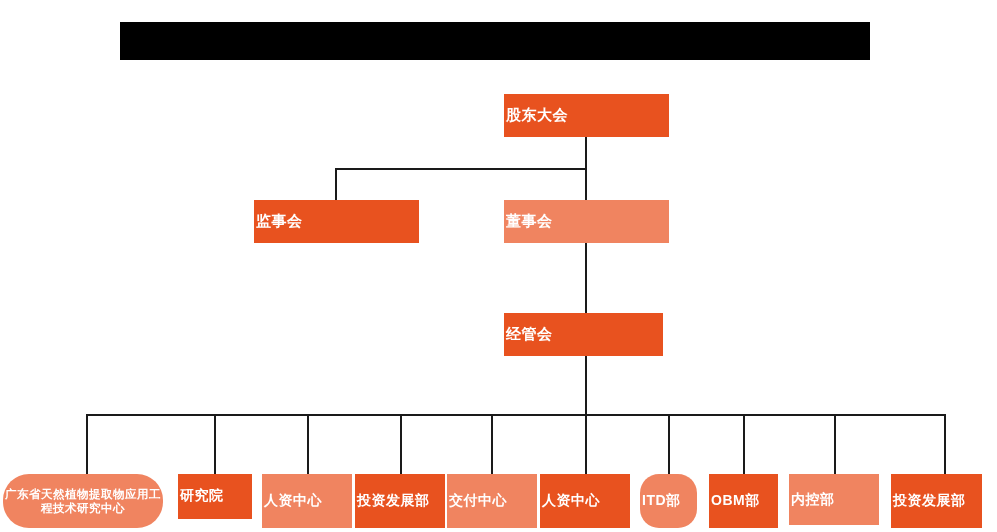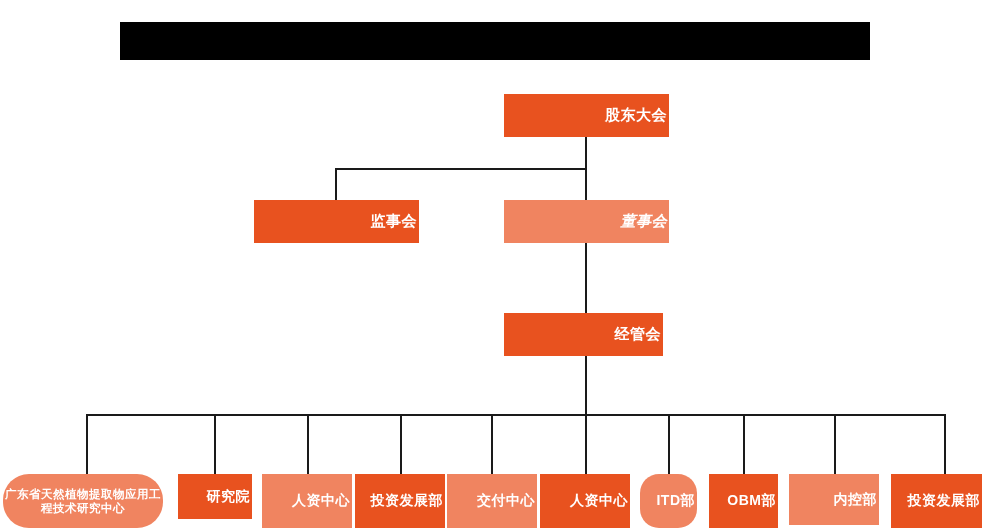--- a/index.html
+++ b/index.html
@@ -31,21 +31,21 @@
     background: #1a1a1a;
   }
   .line.v { width: 2px; }
   .line.h { height: 2px; }
 
   
   .node {
     position: absolute;
     display: flex;
     align-items: center;
-    justify-content: flex-end;
+    justify-content: flex-start;
     text-align: center;
     color: #ffffff;
     font-weight: bold;
     line-height: 1.25;
     box-sizing: border-box;
     letter-spacing: 0.5px;
     user-select: none;
   }
   .node.dark  { background: #E8521F; }
   .node.light { background: #F08460; }
@@ -76,21 +76,21 @@
   <div class="line h" style="left:335px; top:168px; width:252px; height:2px;"></div>
 
   <div class="line v" style="left:335px; top:168px; width:2px; height:33px;"></div>
 
   <div class="line v" style="left:585px; top:168px; width:2px; height:33px;"></div>
 
   <div class="node dark fs-15" style="left:254px; top:200px; width:165px; height:43px;">
     <span class="label">监事会</span>
   </div>
 
-  <div class="node light fs-15" style="left:504px; top:200px; width:165px; height:43px;font-style:italic;">
+  <div class="node light fs-15" style="left:504px; top:200px; width:165px; height:43px;">
     <span class="label">董事会</span>
   </div>
 
   <div class="line v" style="left:585px; top:243px; width:2px; height:70px;"></div>
 
   <div class="node dark fs-15" style="left:504px; top:313px; width:159px; height:43px;">
     <span class="label">经管会</span>
   </div>
 
   <div class="line v" style="left:585px; top:356px; width:2px; height:60px;"></div>
@@ -105,21 +105,21 @@
   <div class="line v" style="left:585px; top:414px; width:2px; height:60px;"></div>
   <div class="line v" style="left:668px; top:414px; width:2px; height:60px;"></div>
   <div class="line v" style="left:743px; top:414px; width:2px; height:60px;"></div>
   <div class="line v" style="left:834px; top:414px; width:2px; height:60px;"></div>
   <div class="line v" style="left:944px; top:414px; width:2px; height:60px;"></div>
 
   <div class="node light fs-11" style="left:3px; top:474px; width:160px; height:54px;border-radius:26px;">
     <span class="label">广东省天然植物提取物应用工程技术研究中心</span>
   </div>
 
-  <div class="node dark fs-14" style="left:178px; top:474px; width:74px; height:45px;">
+  <div class="node dark fs-14" style="left:178px; top:474px; width:74px; height:45px;font-family:Liberation Mono, monospace;">
     <span class="label">研究院</span>
   </div>
 
   <div class="node light fs-14" style="left:262px; top:474px; width:90px; height:54px;">
     <span class="label">人资中心</span>
   </div>
 
   <div class="node dark fs-14" style="left:355px; top:474px; width:90px; height:54px;">
     <span class="label">投资发展部</span>
   </div>

